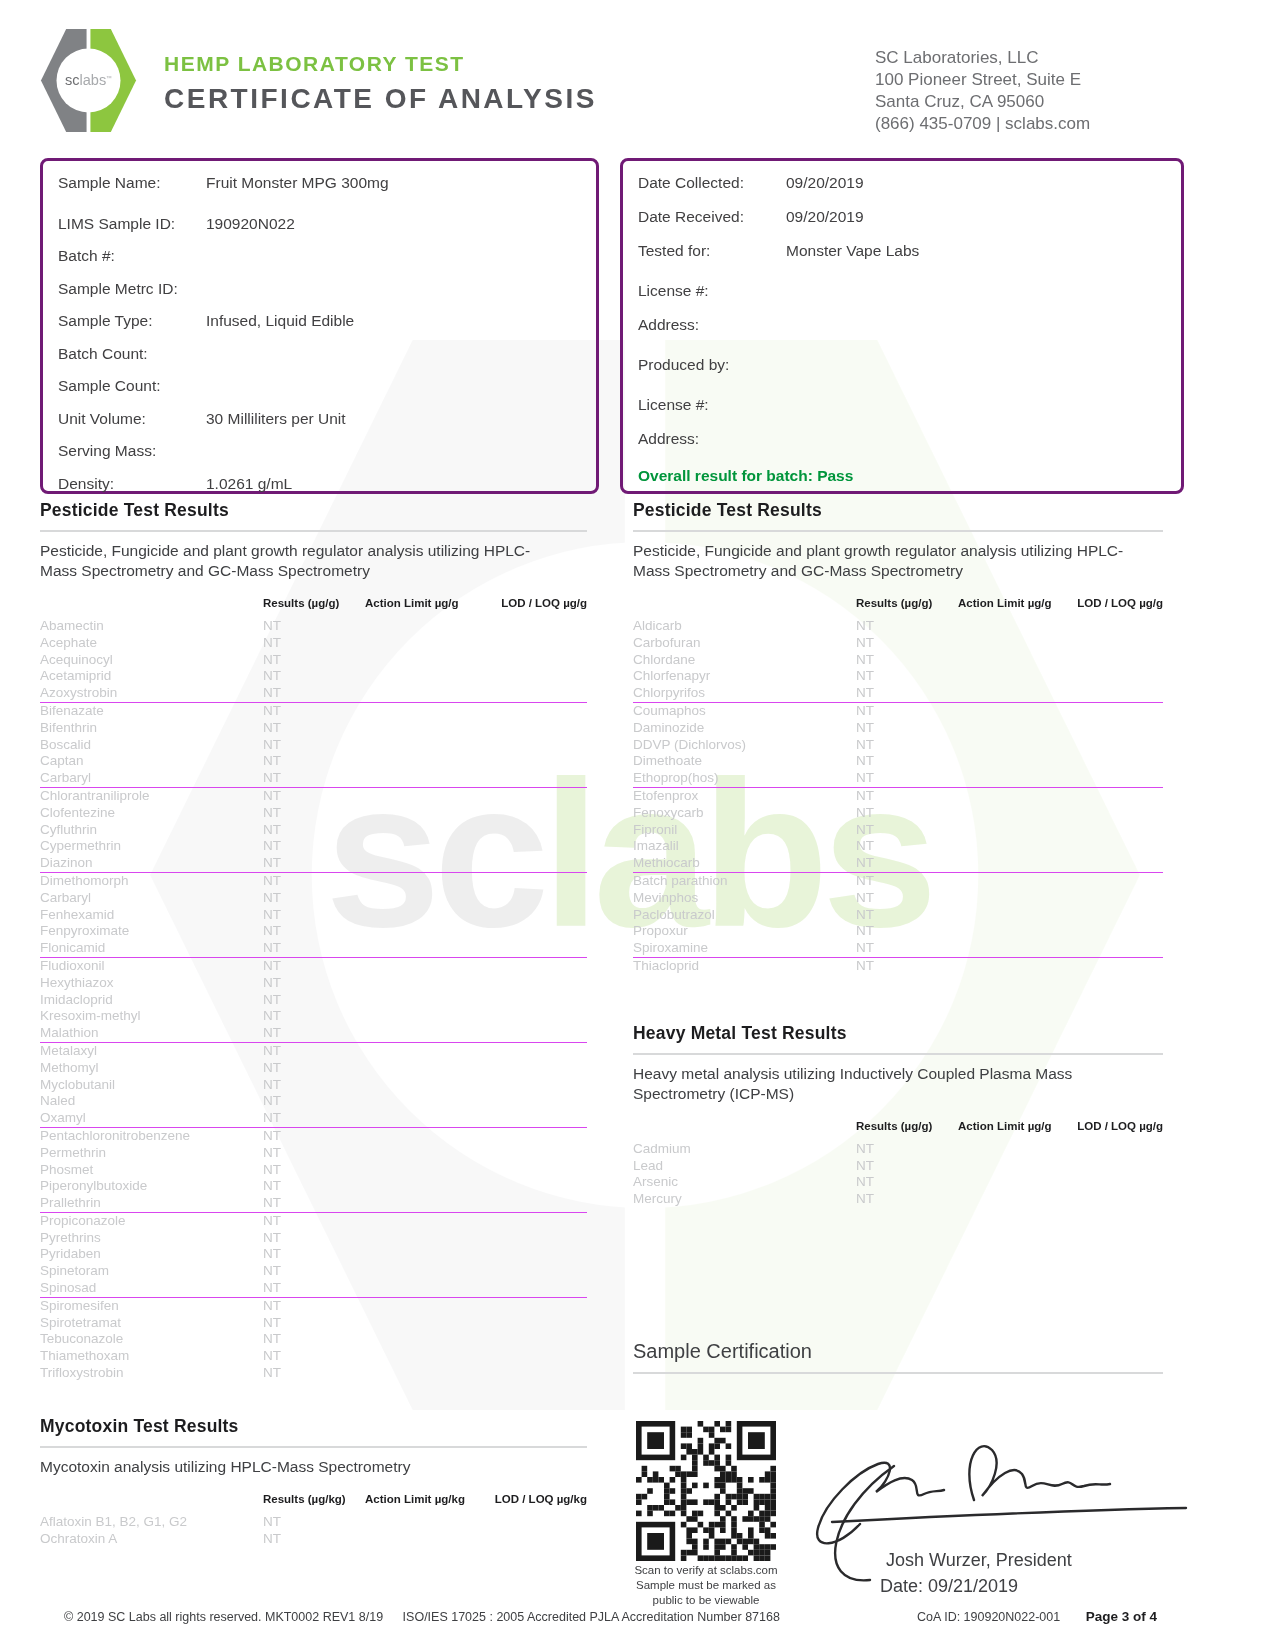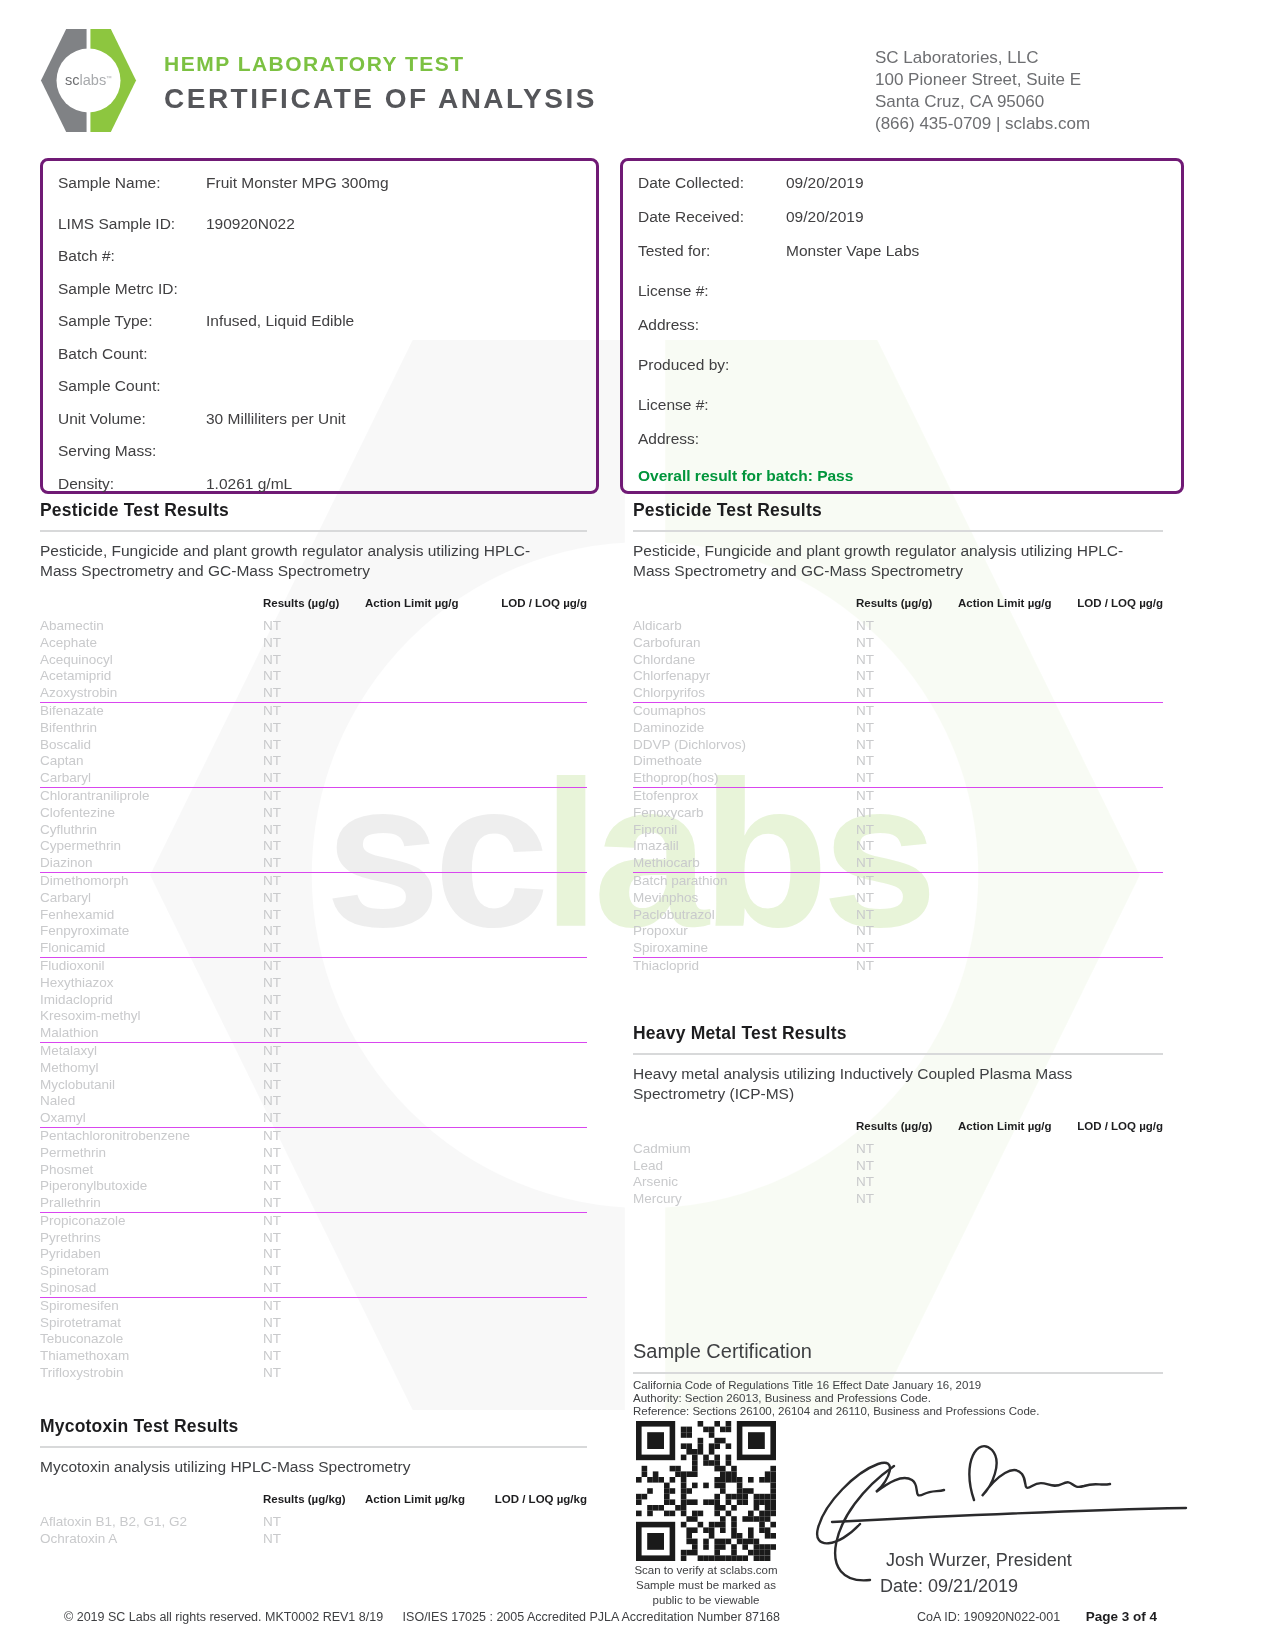--- a/index.html
+++ b/index.html
@@ -601,28 +601,20 @@
             <span>Mercury</span>
             <span class="nt">NT</span>
           </div>
         </div>
     </div>
   </div>
 
   <div class="cert">
     <h3 class="cert-title">Sample Certification</h3>
     <div class="rule"></div>
-    <div class="cert-lines">
-
-        <div>California Code of Regulations Title 16 Effect Date January 16, 2019</div>
-
-        <div>Authority: Section 26013, Business and Professions Code.</div>
-
-        <div>Reference: Sections 26100, 26104 and 26110, Business and Professions Code.</div>
-      </div>
   </div>
 
   <svg class="qr" id="qr-svg" viewBox="0 0 140 140">
       <rect x="61.6" y="0.0" width="5.6" height="5.6" fill="#1a1a1a"></rect>
       <rect x="78.4" y="0.0" width="5.6" height="5.6" fill="#1a1a1a"></rect>
       <rect x="89.6" y="0.0" width="5.6" height="5.6" fill="#1a1a1a"></rect>
       <rect x="44.8" y="5.6" width="5.6" height="5.6" fill="#1a1a1a"></rect>
       <rect x="50.4" y="5.6" width="5.6" height="5.6" fill="#1a1a1a"></rect>
       <rect x="67.2" y="5.6" width="5.6" height="5.6" fill="#1a1a1a"></rect>
       <rect x="72.8" y="5.6" width="5.6" height="5.6" fill="#1a1a1a"></rect>

